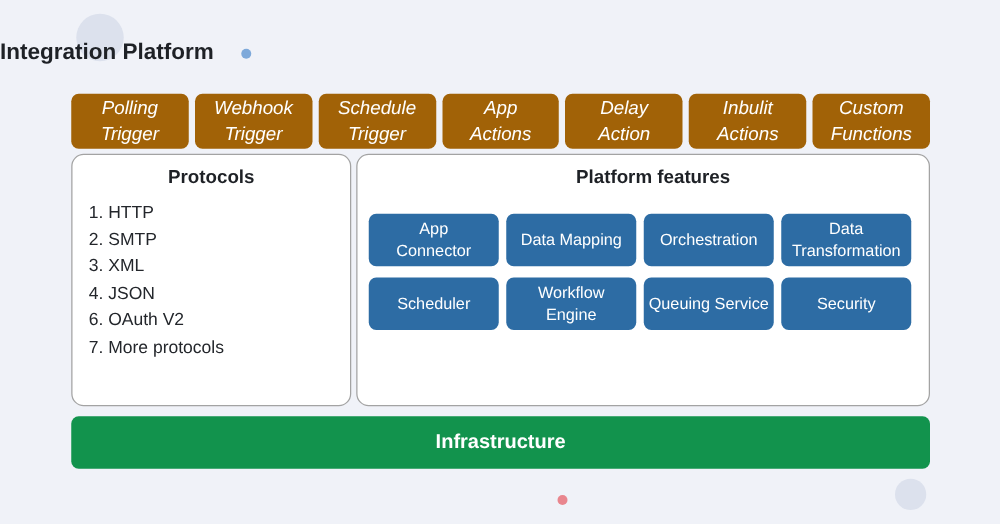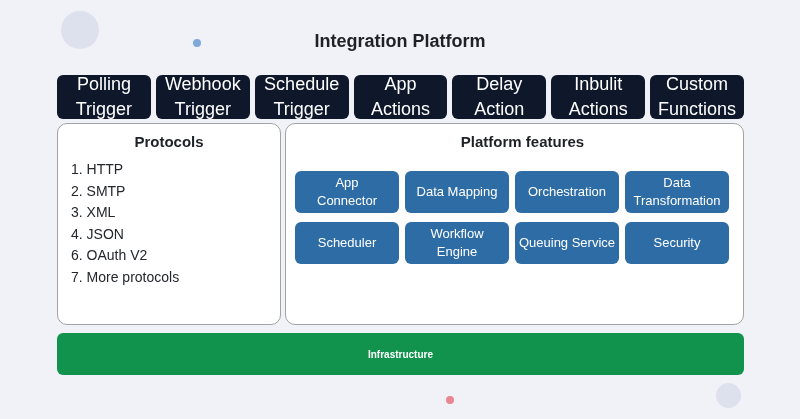--- a/index.html
+++ b/index.html
@@ -14,32 +14,32 @@
 
   
   .deco { position: absolute; border-radius: 50%; }
   .c1 { left: 61px;  top: 11px;  width: 38px; height: 38px; background: #dce1ed; }
   .c2 { left: 193px; top: 39px;  width: 8px;  height: 8px;  background: #7ea9da; }
   .c3 { left: 446px; top: 396px; width: 8px;  height: 8px;  background: #e9868e; }
   .c4 { left: 716px; top: 383px; width: 25px; height: 25px; background: #dce1ed; }
 
   .page-title {
     position: absolute; left: 0; top: 31px; width: 100%;
-    text-align: center; font-size: 18px; font-weight: bold; color: #1e2126;
+    font-size: 18px; font-weight: bold; color: #1e2126;
   }
 
   .triggers-row {
     position: absolute; left: 57px; top: 75px; width: 687px; height: 44px;
     display: flex; gap: 5px;
   }
   .trigger-block {
-    flex: 1 1 0; background: #0f172a; border-radius: 6px;
-    color: #ffffff; font-size: 18px; line-height: 1.4;
+    flex: 1 1 0; background: #a16207; border-radius: 6px;
+    color: #ffffff; font-size: 15px; line-height: 1.4;
     display: flex; align-items: center; justify-content: center;
-    text-align: center; white-space: pre-line;
+    text-align: center; white-space: pre-line; font-style: italic;
   }
 
   .boxes { position: absolute; left: 57px; top: 123px; width: 687px; height: 202px; }
   .panel {
     position: absolute; top: 0; height: 202px; background: #ffffff;
     border: 1px solid #a3a3a3; border-radius: 10px;
   }
   .protocols-panel { left: 0; width: 224px; }
   .features-panel  { left: 228px; width: 459px; padding-left: 16px; }
   .panel h2 {
@@ -61,21 +61,21 @@
     font-size: 13px; line-height: 1.35;
     display: flex; align-items: center; justify-content: center;
     text-align: center; white-space: pre-line;
   }
 
   .infra-bar {
     position: absolute; left: 57px; top: 333px; width: 687px; height: 42px;
     background: #12934d; border-radius: 6px;
     display: flex; align-items: center; justify-content: center;
   }
-  .infra-bar span { color: #ffffff; font-size: 10px; font-weight: bold; }
+  .infra-bar span { color: #ffffff; font-size: 16px; font-weight: bold; }
 </style>
 </head>
 <body>
 
 <div class="canvas">
   <div class="deco c1"></div>
   <div class="deco c2"></div>
   <div class="deco c3"></div>
   <div class="deco c4"></div>
 

